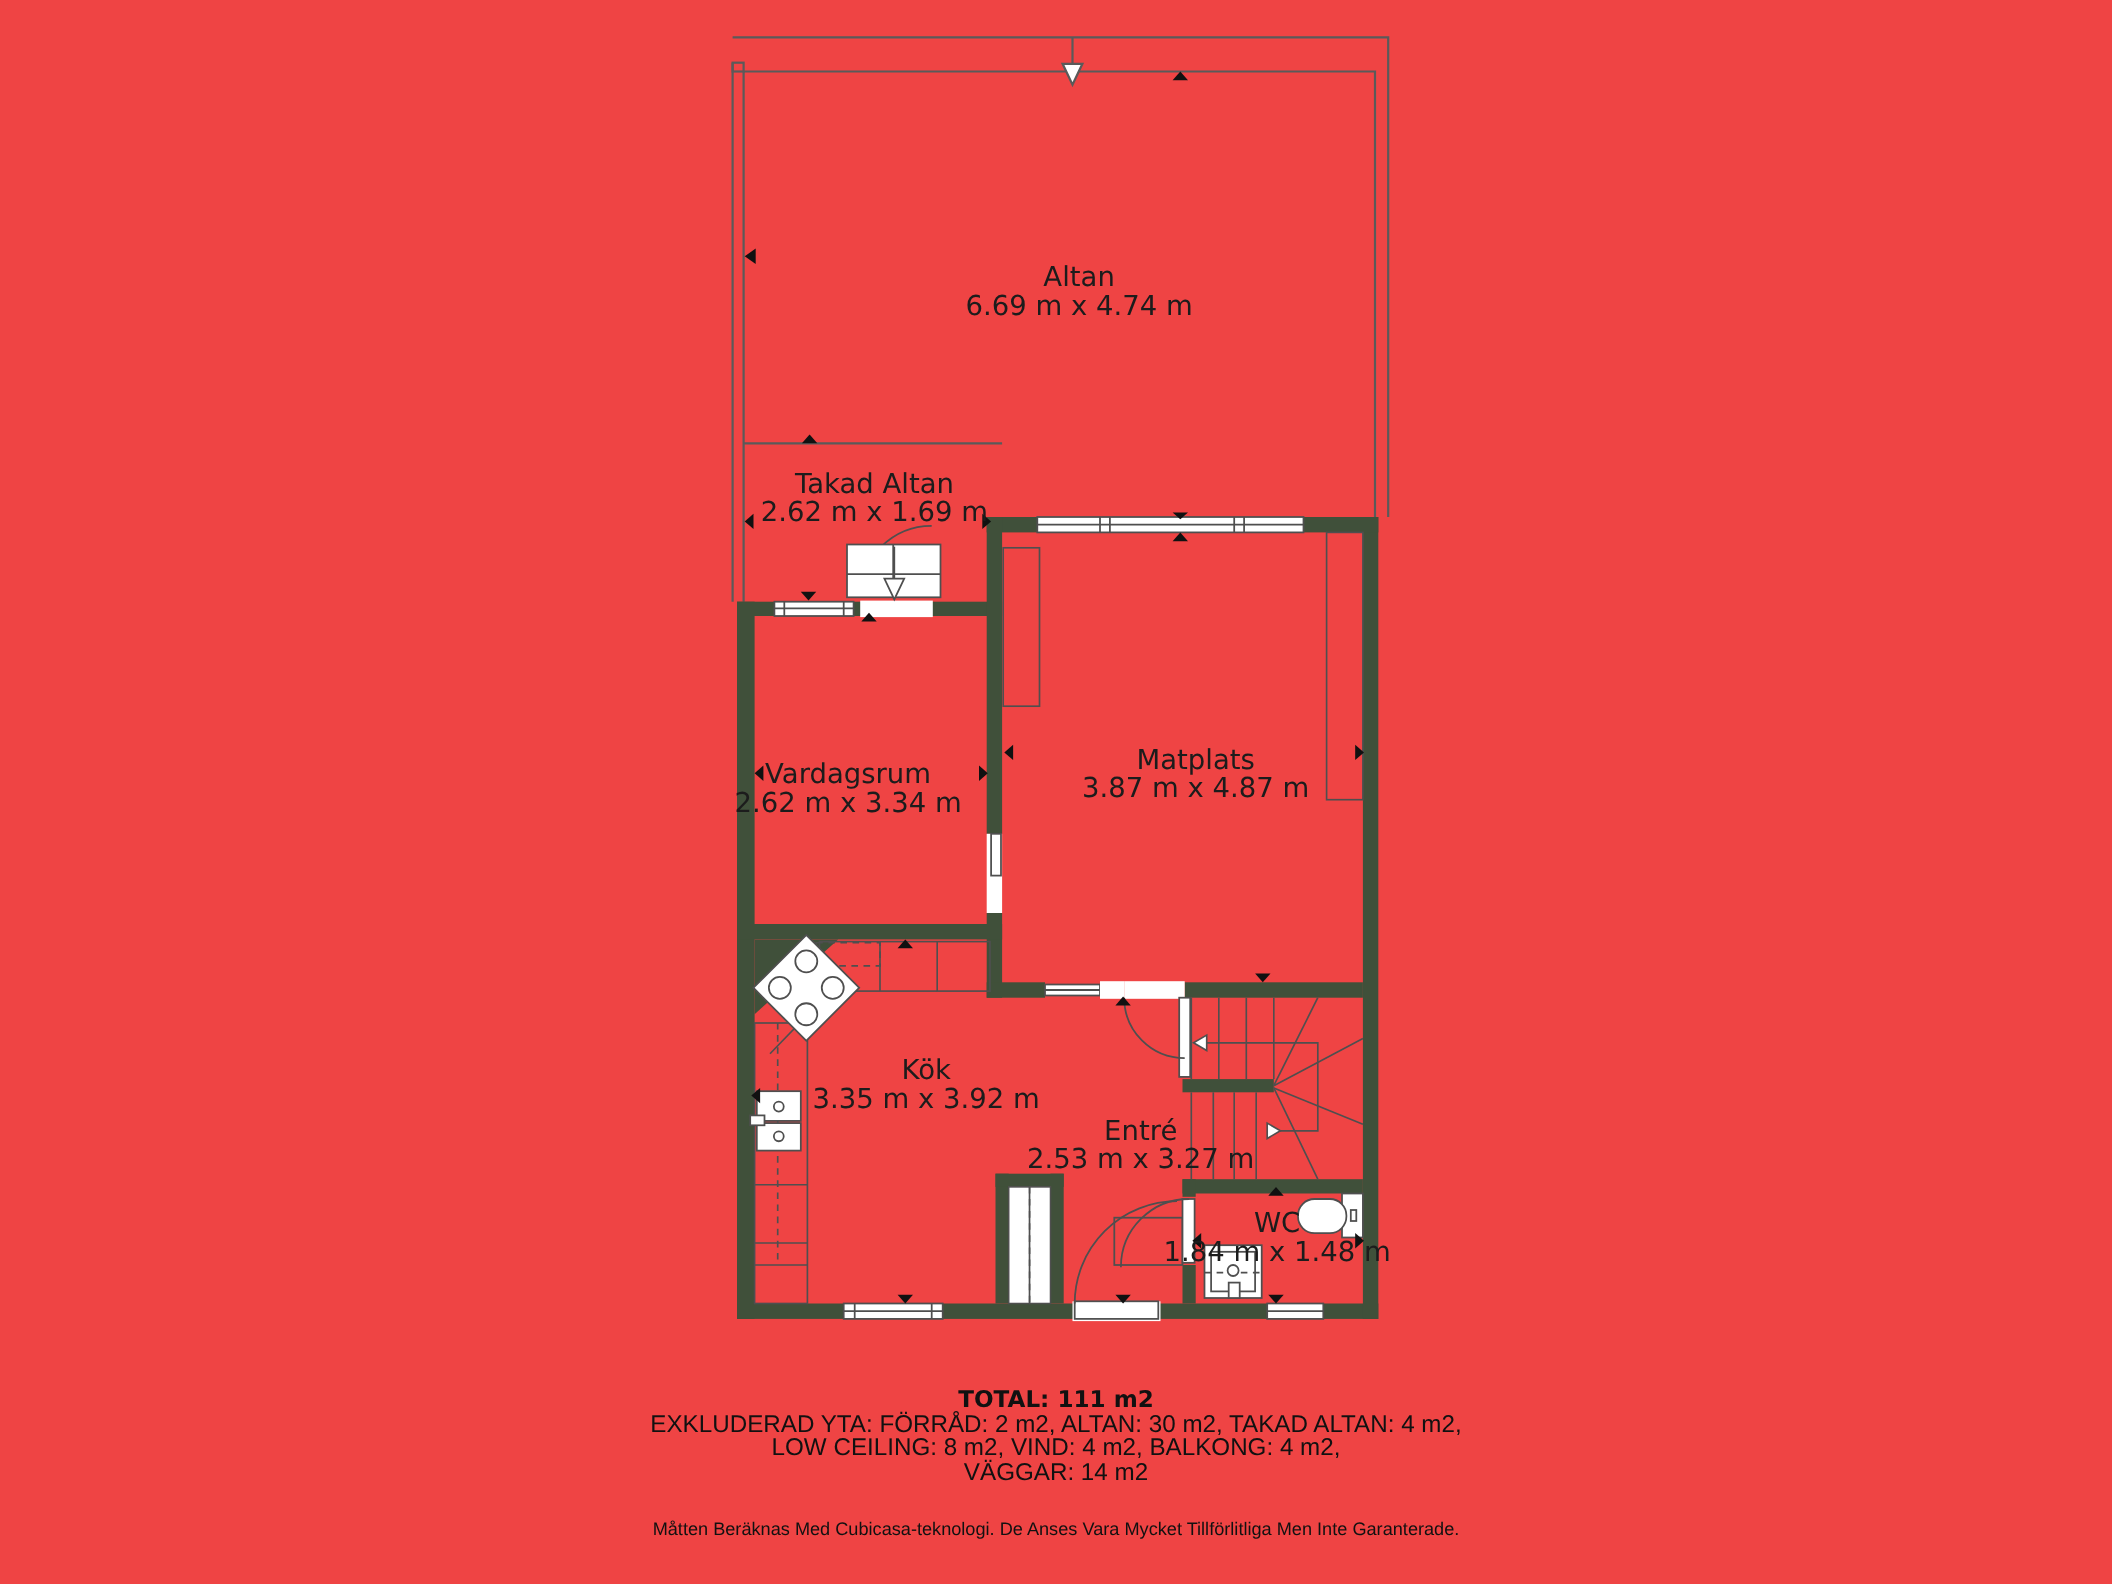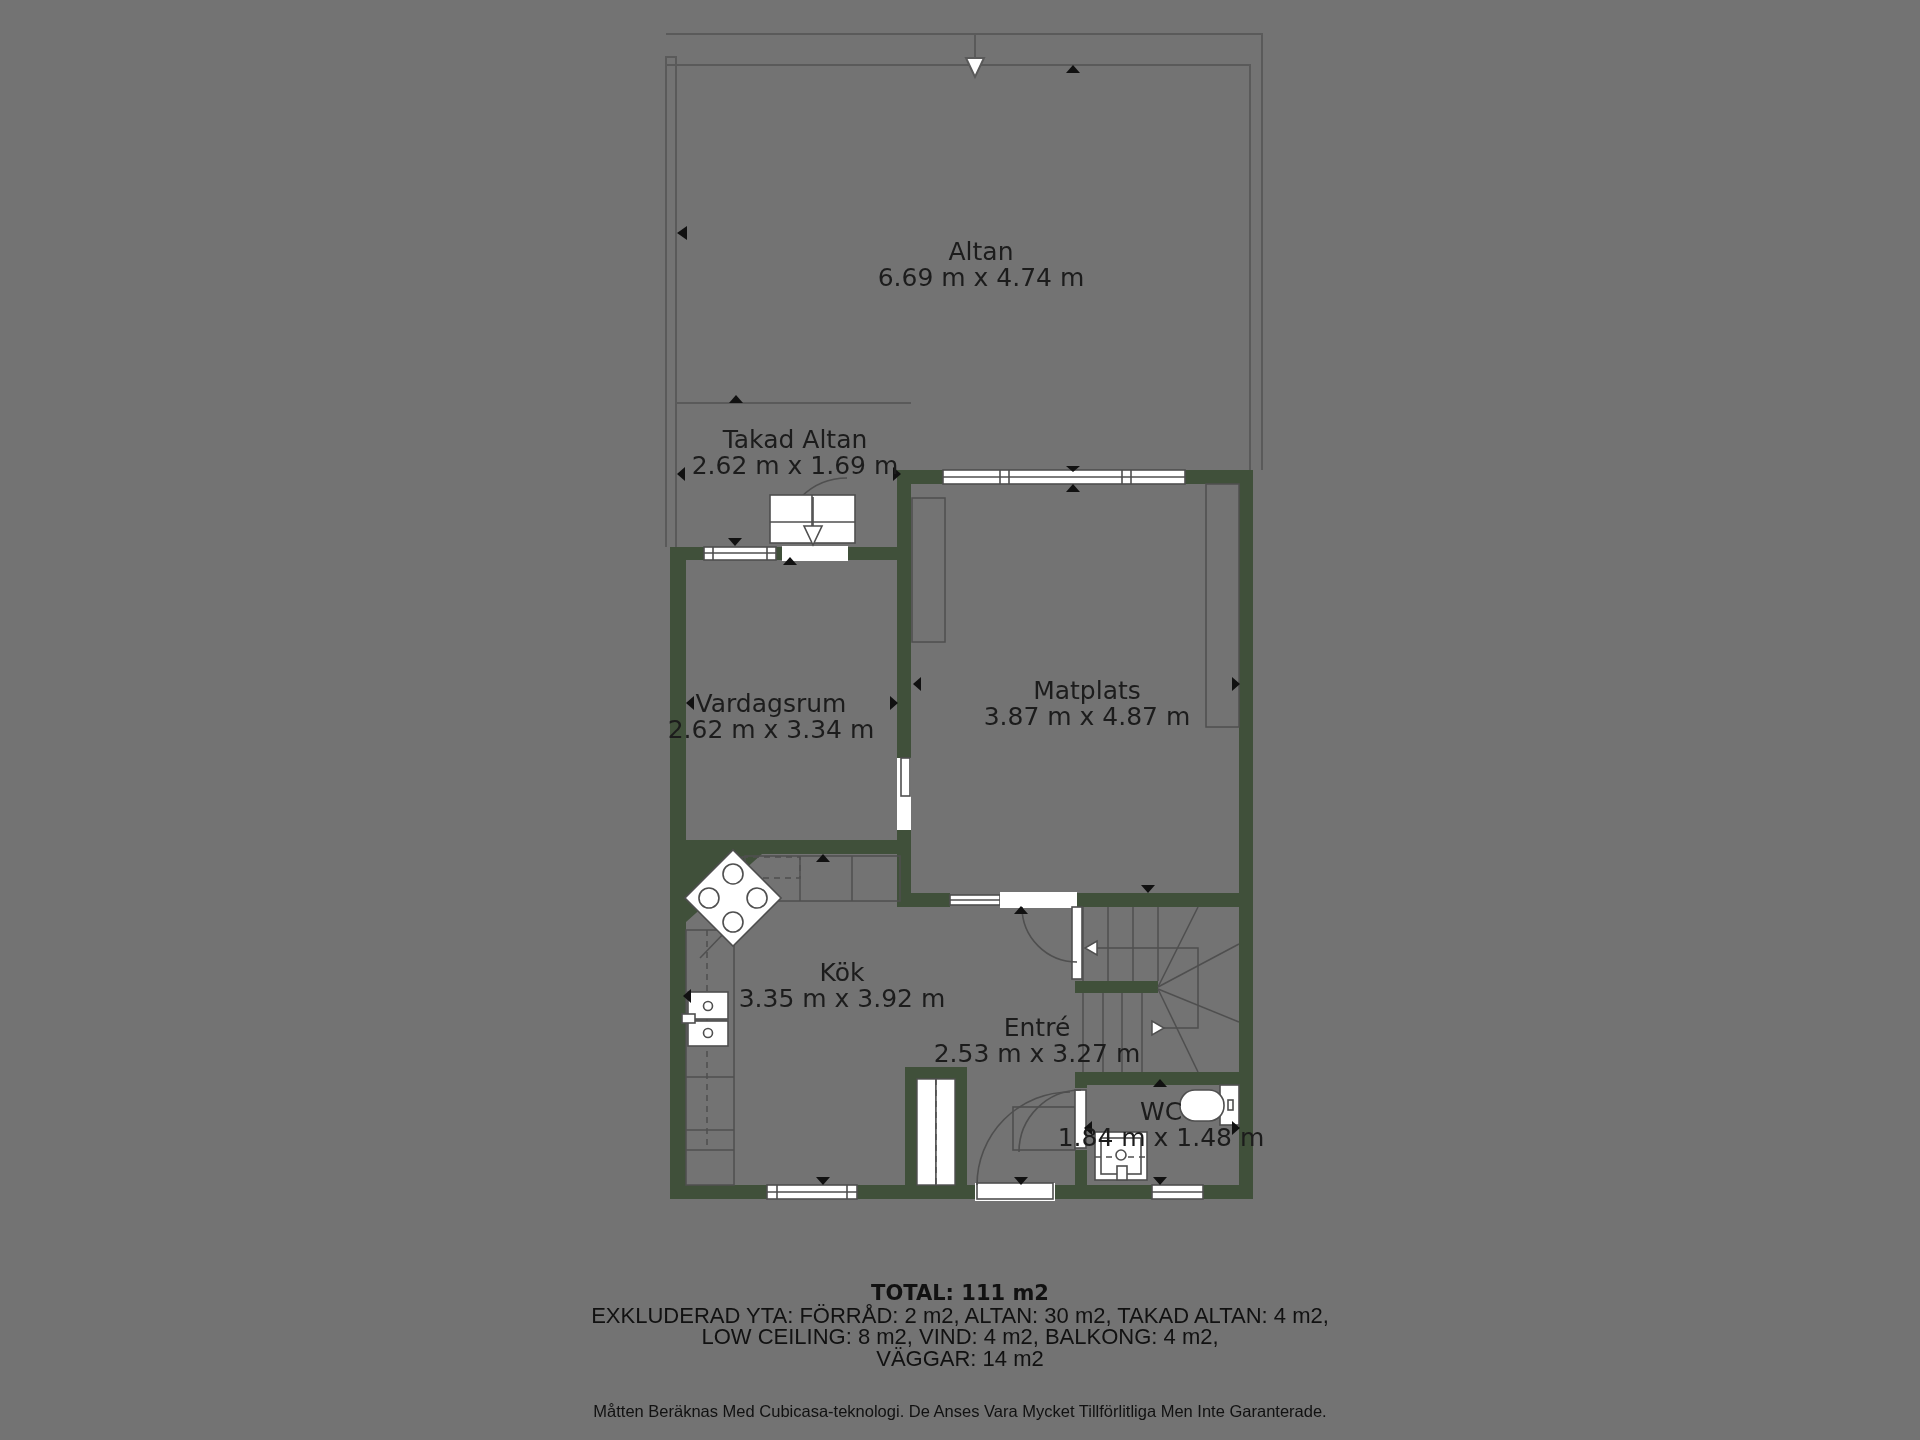--- a/index.html
+++ b/index.html
@@ -1,23 +1,23 @@
 <!DOCTYPE html>
 <html><head>
 <meta charset="utf-8">
 <style>
   html,body{margin:0;padding:0;background:#ffffff;}
-  .canvas{position:relative;width:1920px;height:1440px;background:#737373;
+  .canvas{position:relative;width:1920px;height:1440px;background:#ef4444;
           font-family:"DejaVu Sans",sans-serif;color:#1c1c1c;overflow:hidden;}
   .plan-svg{position:absolute;left:0;top:0;}
   .room-label{position:absolute;transform:translateX(-50%);text-align:center;
               white-space:nowrap;font-size:25px;line-height:26px;color:#1c1c1c;}
   .summary{position:absolute;left:0;top:1262px;width:100%;text-align:center;
            font-family:"Liberation Sans",sans-serif;font-size:22px;line-height:21.6px;color:#111;}
-  .summary .total{font-weight:bold;font-family:"DejaVu Sans",sans-serif;font-size:21px;margin-top:21px;}
+  .summary .total{font-weight:bold;font-family:"DejaVu Sans",sans-serif;font-size:21px;}
   .summary .disclaimer{font-size:16.5px;margin-top:32px;}
 </style>
 </head>
 <body>
 
 <div class="canvas">
 
 <svg class="plan-svg" width="1920" height="1440" viewBox="0 0 1920 1440">
 
   <g stroke="#5a5a5a" stroke-width="2" fill="none">

